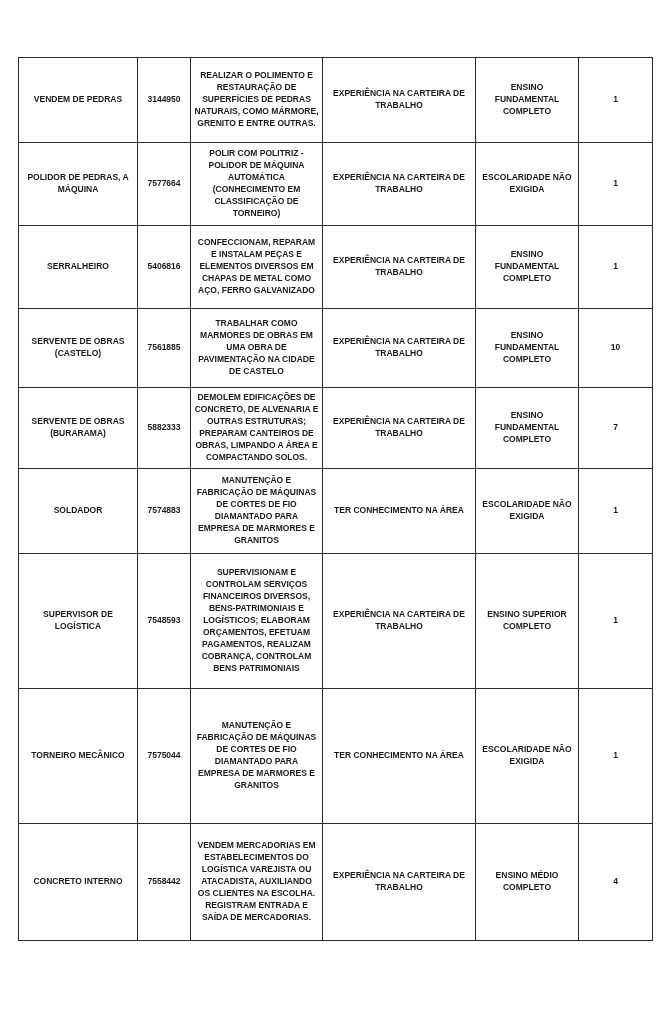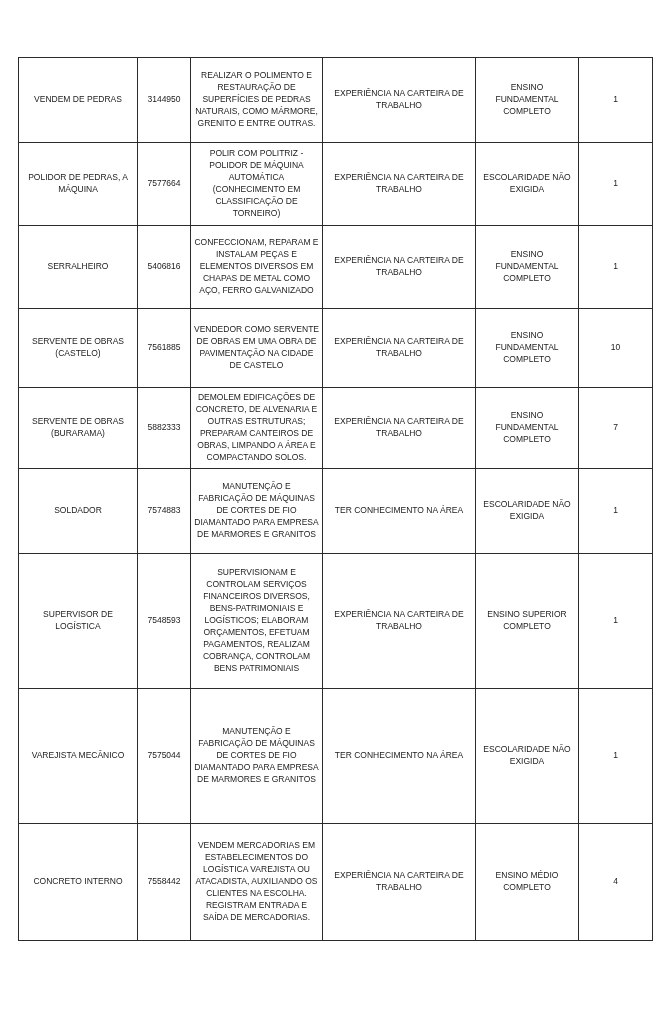--- a/index.html
+++ b/index.html
@@ -21,21 +21,21 @@
     top: 57px;
     width: 634px;
     border-collapse: collapse;
     table-layout: fixed;
   }
   table.vacancies td {
     border: 1px solid #2b2b2b;
     text-align: center;
     vertical-align: middle;
     font-size: 8.5px;
-    font-weight: normal;
+    font-weight: bold;
     color: #1b1b1b;
     line-height: 1.4;
     padding: 2px 3px;
     word-wrap: break-word;
   }
   
   tr.r0 { height: 85px; }
   tr.r1 { height: 83px; }
   tr.r2 { height: 83px; }
   tr.r3 { height: 79px; }
@@ -79,21 +79,21 @@
         <td>SERRALHEIRO</td>
         <td>5406816</td>
         <td>CONFECCIONAM, REPARAM E INSTALAM PEÇAS E ELEMENTOS DIVERSOS EM CHAPAS DE METAL COMO AÇO, FERRO GALVANIZADO</td>
         <td>EXPERIÊNCIA NA CARTEIRA DE TRABALHO</td>
         <td>ENSINO FUNDAMENTAL COMPLETO</td>
         <td>1</td>
       </tr>
       <tr class="r3">
         <td>SERVENTE DE OBRAS (CASTELO)</td>
         <td>7561885</td>
-        <td>VENDEDOR COMO SERVENTE DE OBRAS EM UMA OBRA DE PAVIMENTAÇÃO NA CIDADE DE CASTELO</td>
+        <td>TRABALHAR COMO MARMORES DE OBRAS EM UMA OBRA DE PAVIMENTAÇÃO NA CIDADE DE CASTELO</td>
         <td>EXPERIÊNCIA NA CARTEIRA DE TRABALHO</td>
         <td>ENSINO FUNDAMENTAL COMPLETO</td>
         <td>10</td>
       </tr>
       <tr class="r4">
         <td>SERVENTE DE OBRAS (BURARAMA)</td>
         <td>5882333</td>
         <td>DEMOLEM EDIFICAÇÕES DE CONCRETO, DE ALVENARIA E OUTRAS ESTRUTURAS; PREPARAM CANTEIROS DE OBRAS, LIMPANDO A ÁREA E COMPACTANDO SOLOS.</td>
         <td>EXPERIÊNCIA NA CARTEIRA DE TRABALHO</td>
         <td>ENSINO FUNDAMENTAL COMPLETO</td>
@@ -109,21 +109,21 @@
       </tr>
       <tr class="r6">
         <td>SUPERVISOR DE LOGÍSTICA</td>
         <td>7548593</td>
         <td>SUPERVISIONAM E CONTROLAM SERVIÇOS FINANCEIROS DIVERSOS, BENS-PATRIMONIAIS E LOGÍSTICOS; ELABORAM ORÇAMENTOS, EFETUAM PAGAMENTOS, REALIZAM COBRANÇA, CONTROLAM BENS PATRIMONIAIS</td>
         <td>EXPERIÊNCIA NA CARTEIRA DE TRABALHO</td>
         <td>ENSINO SUPERIOR COMPLETO</td>
         <td>1</td>
       </tr>
       <tr class="r7">
-        <td>VAREJISTA MECÂNICO</td>
+        <td>TORNEIRO MECÂNICO</td>
         <td>7575044</td>
         <td>MANUTENÇÃO E FABRICAÇÃO DE MÁQUINAS DE CORTES DE FIO DIAMANTADO PARA EMPRESA DE MARMORES E GRANITOS</td>
         <td>TER CONHECIMENTO NA ÁREA</td>
         <td>ESCOLARIDADE NÃO EXIGIDA</td>
         <td>1</td>
       </tr>
       <tr class="r8">
         <td>CONCRETO INTERNO</td>
         <td>7558442</td>
         <td>VENDEM MERCADORIAS EM ESTABELECIMENTOS DO LOGÍSTICA VAREJISTA OU ATACADISTA, AUXILIANDO OS CLIENTES NA ESCOLHA. REGISTRAM ENTRADA E SAÍDA DE MERCADORIAS.</td>

